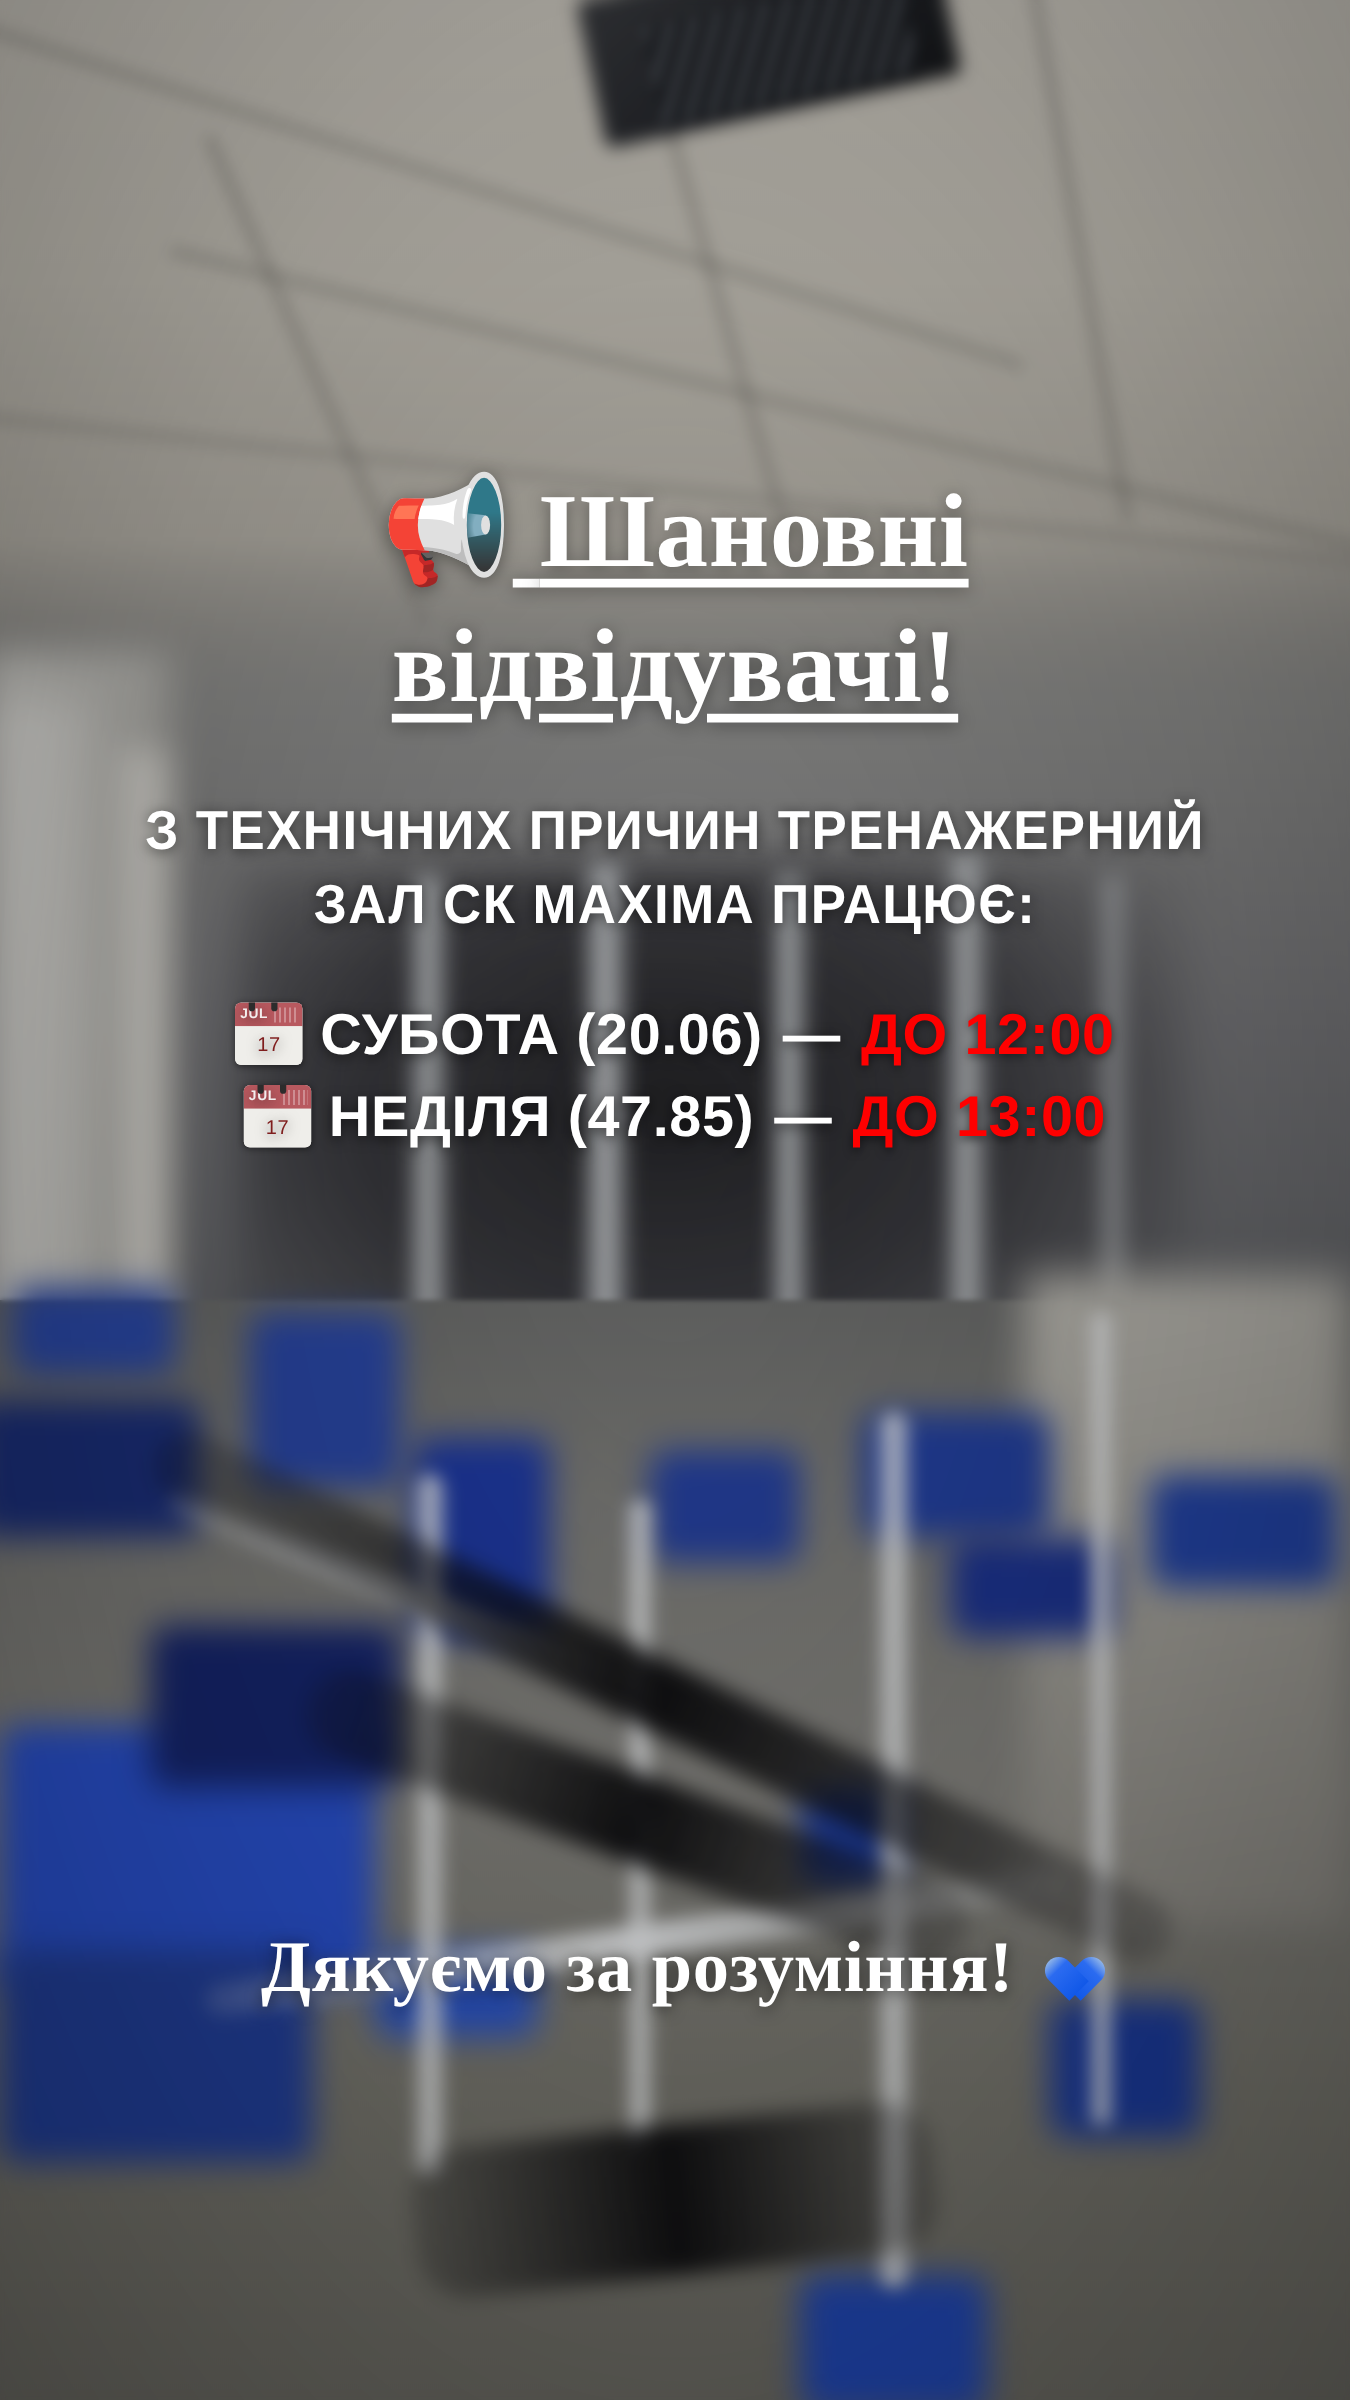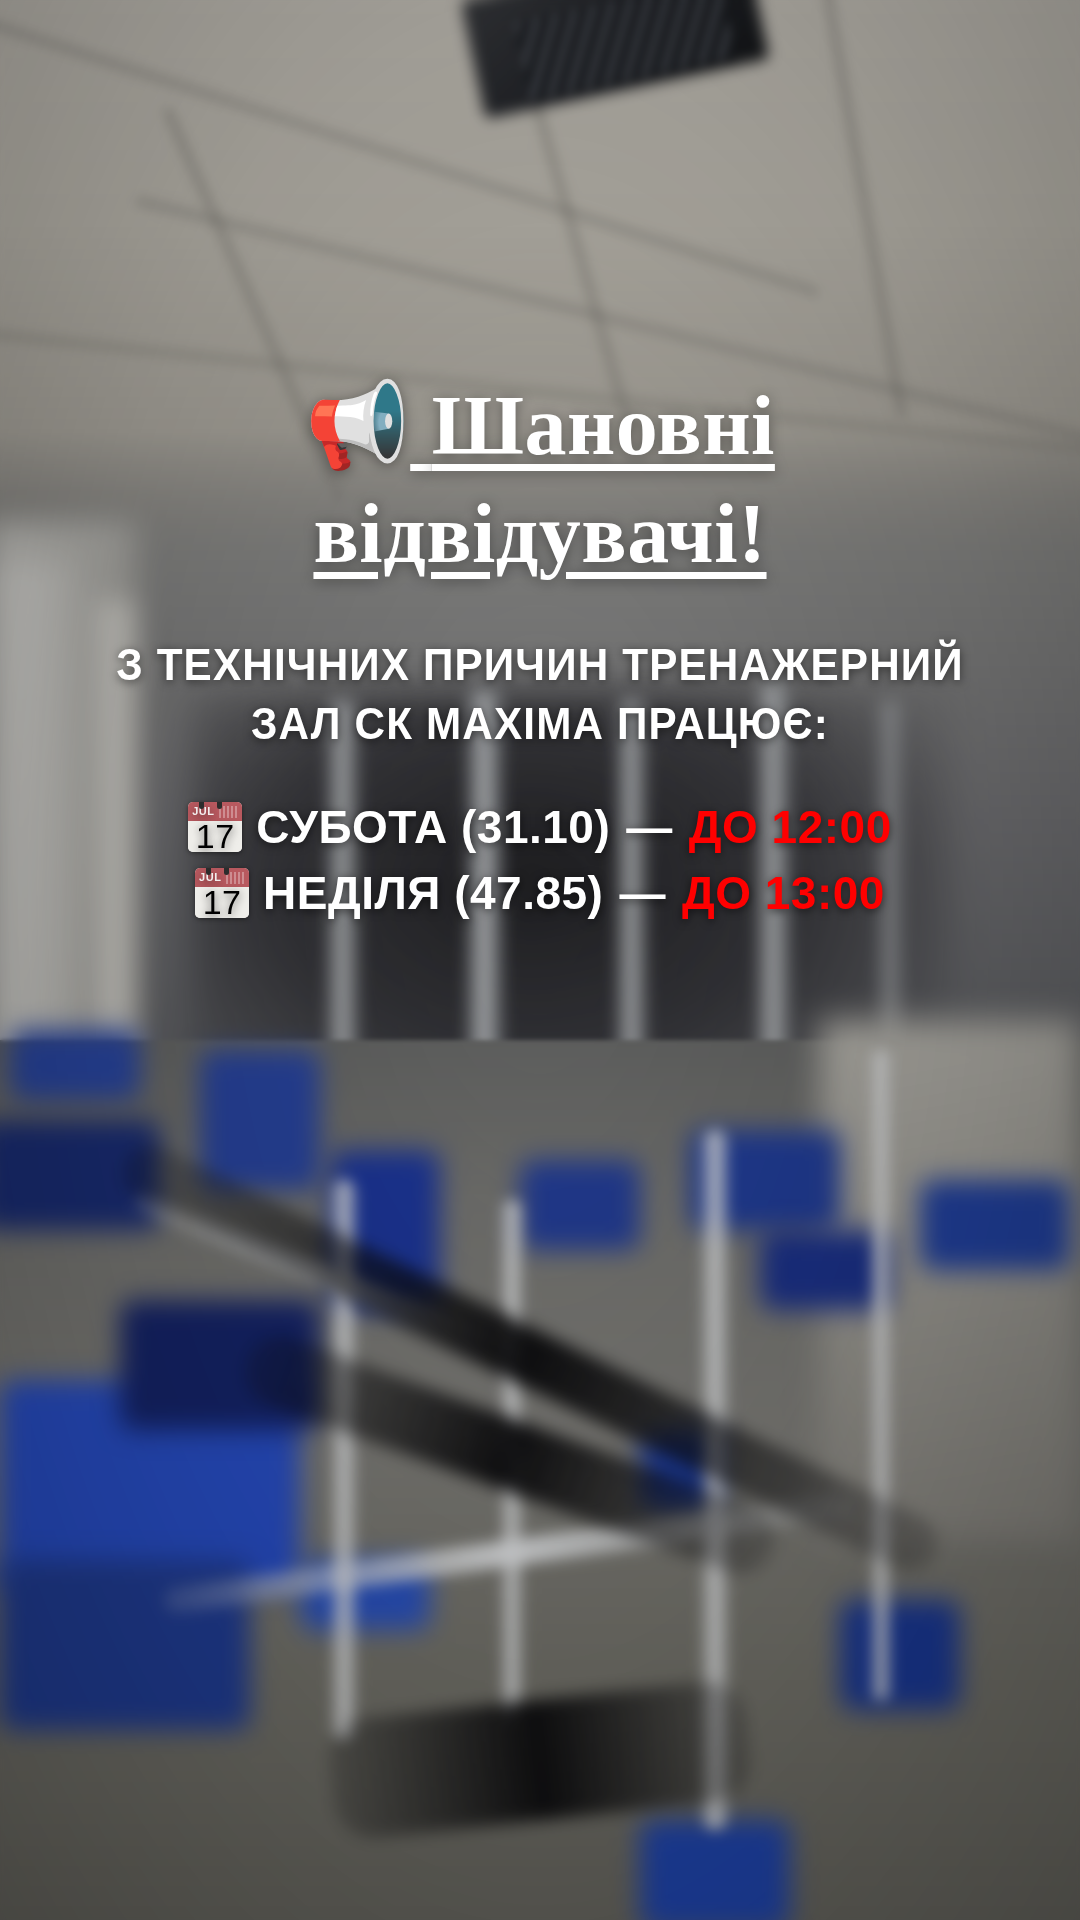--- a/index.html
+++ b/index.html
@@ -253,23 +253,23 @@
     letter-spacing: .5px;
     line-height: 13px;
   }
   .cal-icon .cal-day {
     position: absolute;
     left: 0; right: 0; top: 19px; bottom: 0;
     display: flex;
     align-items: center;
     justify-content: center;
     font-family: "Liberation Sans", sans-serif;
-    font-size: 34px;
+    font-size: 16px;
     font-weight: 400;
-    color: #000000;
+    color: #7f1d1d;
     background: #efeeea;
   }
   .cal-icon .ring {
     position: absolute;
     top: -2px;
     width: 5px; height: 9px;
     background: #2c2c2c;
     border-radius: 3px;
     z-index: 2;
   }
@@ -391,35 +391,39 @@
     <div class="schedule">
 
       <div class="sched-row">
         <span class="cal-icon">
           <span class="ring l"></span>
             <span class="ring r"></span>
           <span class="cal-top"></span>
           <span class="cal-mon">JUL</span>
           <span class="cal-day">17</span>
         </span>
-        <span class="day">СУБОТА (31.10)</span>
+        <span class="day">СУБОТА (20.06)</span>
         <span class="dash">—</span>
         <span class="time">ДО 12:00</span>
       </div>
 
       <div class="sched-row">
         <span class="cal-icon">
           <span class="ring l"></span>
             <span class="ring r"></span>
           <span class="cal-top"></span>
           <span class="cal-mon">JUL</span>
           <span class="cal-day">17</span>
         </span>
         <span class="day">НЕДІЛЯ (47.85)</span>
         <span class="dash">—</span>
         <span class="time">ДО 13:00</span>
       </div>
 
     </div>
 
+    <p class="footer-note">
+      <span>Дякуємо за розуміння!</span>
+      <span class="heart"></span>
+    </p>
 
   </div>
 </div>
 
 </body></html>

